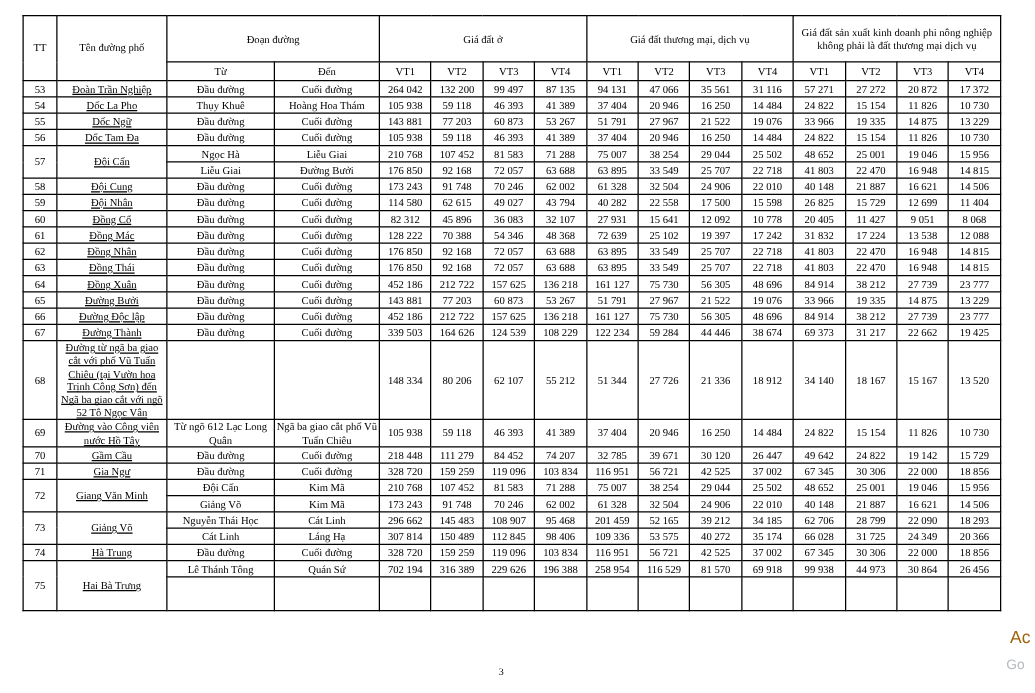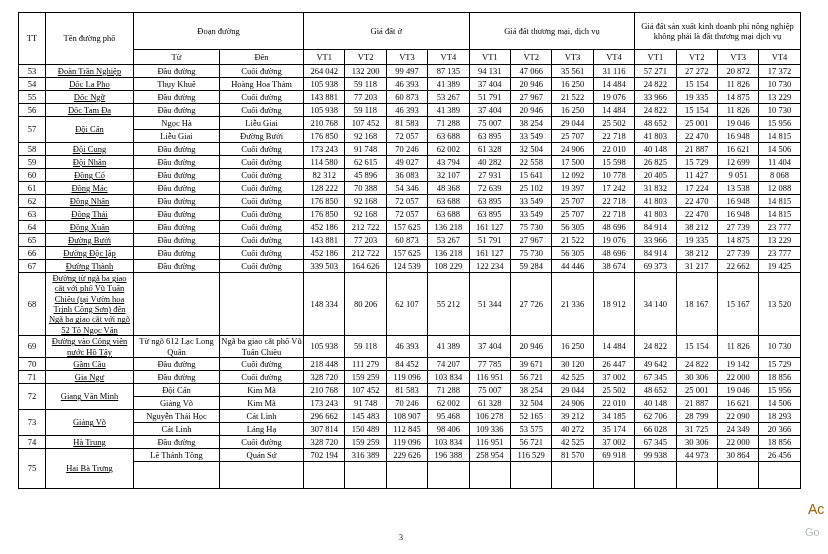--- a/index.html
+++ b/index.html
@@ -410,21 +410,21 @@
         </tr>
         <tr>
           <td class="c-tt">70</td>
           <td class="c-name">Gầm Cầu</td>
           <td class="c-seg">Đầu đường</td>
           <td class="c-seg">Cuối đường</td>
           <td class="c-num">218 448</td>
           <td class="c-num">111 279</td>
           <td class="c-num">84 452</td>
           <td class="c-num">74 207</td>
-          <td class="c-num">77 785</td>
+          <td class="c-num">32 785</td>
           <td class="c-num">39 671</td>
           <td class="c-num">30 120</td>
           <td class="c-num">26 447</td>
           <td class="c-num">49 642</td>
           <td class="c-num">24 822</td>
           <td class="c-num">19 142</td>
           <td class="c-num">15 729</td>
         </tr>
         <tr>
           <td class="c-tt">71</td>
@@ -480,21 +480,21 @@
         </tr>
         <tr>
           <td class="c-tt" rowspan="2">73</td>
           <td class="c-name" rowspan="2">Giảng Võ</td>
           <td class="c-seg">Nguyễn Thái Học</td>
           <td class="c-seg">Cát Linh</td>
           <td class="c-num">296 662</td>
           <td class="c-num">145 483</td>
           <td class="c-num">108 907</td>
           <td class="c-num">95 468</td>
-          <td class="c-num">106 278</td>
+          <td class="c-num">201 459</td>
           <td class="c-num">52 165</td>
           <td class="c-num">39 212</td>
           <td class="c-num">34 185</td>
           <td class="c-num">62 706</td>
           <td class="c-num">28 799</td>
           <td class="c-num">22 090</td>
           <td class="c-num">18 293</td>
         </tr>
         <tr>
           <td class="c-seg">Cát Linh</td>

